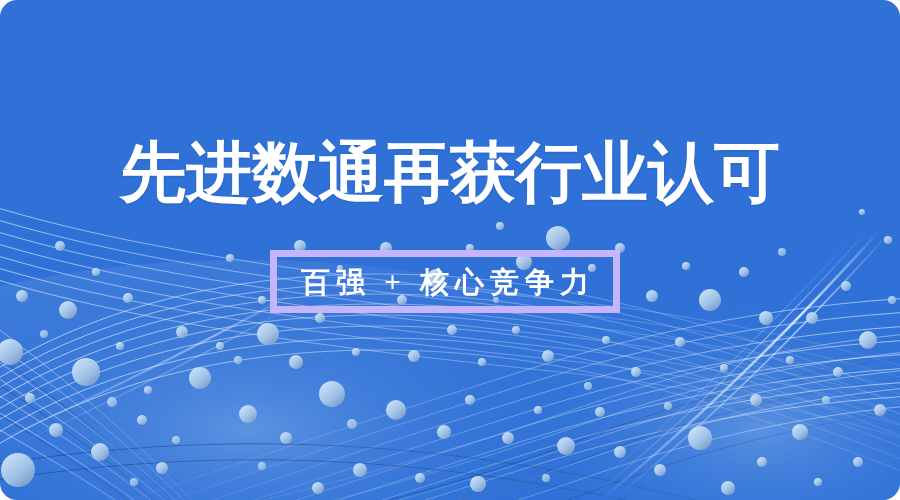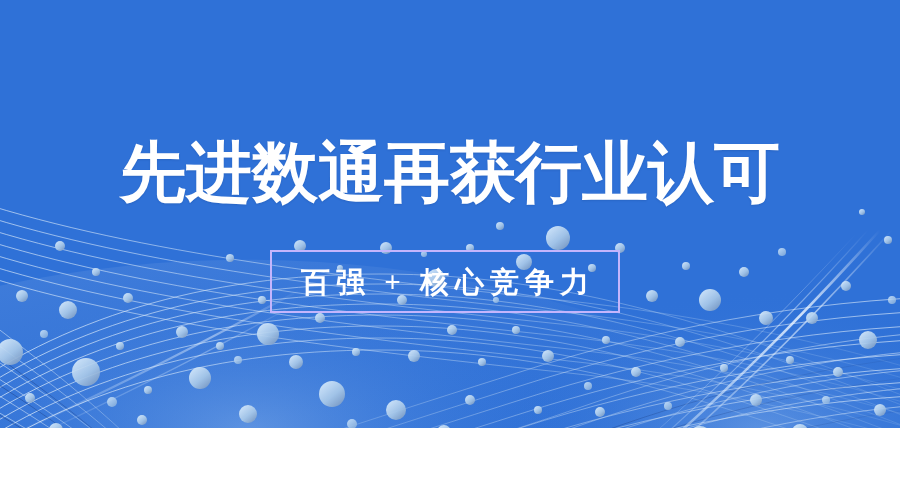--- a/index.html
+++ b/index.html
@@ -3,25 +3,26 @@
 <meta charset="utf-8">
 <style>
   html, body {
     margin: 0;
     padding: 0;
     background: #ffffff;
   }
   #banner {
     position: relative;
     width: 900px;
-    height: 428px;
+    height: 500px;
     overflow: hidden;
     background: #2f71d7;
     font-family: "Liberation Serif", "DejaVu Serif", serif;
     user-select: none;
+    border-radius: 17px;
   }
   .layer {
     position: absolute;
     inset: 0;
     width: 900px;
     height: 500px;
     pointer-events: none;
   }
   #wave-svg, #bubble-svg {
     display: block;
@@ -49,21 +50,21 @@
     text-shadow: 0 1px 2px rgba(16,52,110,0.18);
     white-space: nowrap;
   }
   #subtitle-box {
     position: absolute;
     left: 270px;
     top: 250px;
     width: 350px;
     height: 63px;
     box-sizing: border-box;
-    border: 2px solid #c4b5fd;
+    border: 7px solid #c4b5fd;
     display: flex;
     align-items: center;
     justify-content: center;
   }
   #subtitle-text {
     color: #ffffff;
     font-size: 29px;
     line-height: 30px;
     font-weight: 700;
     letter-spacing: 6px;

